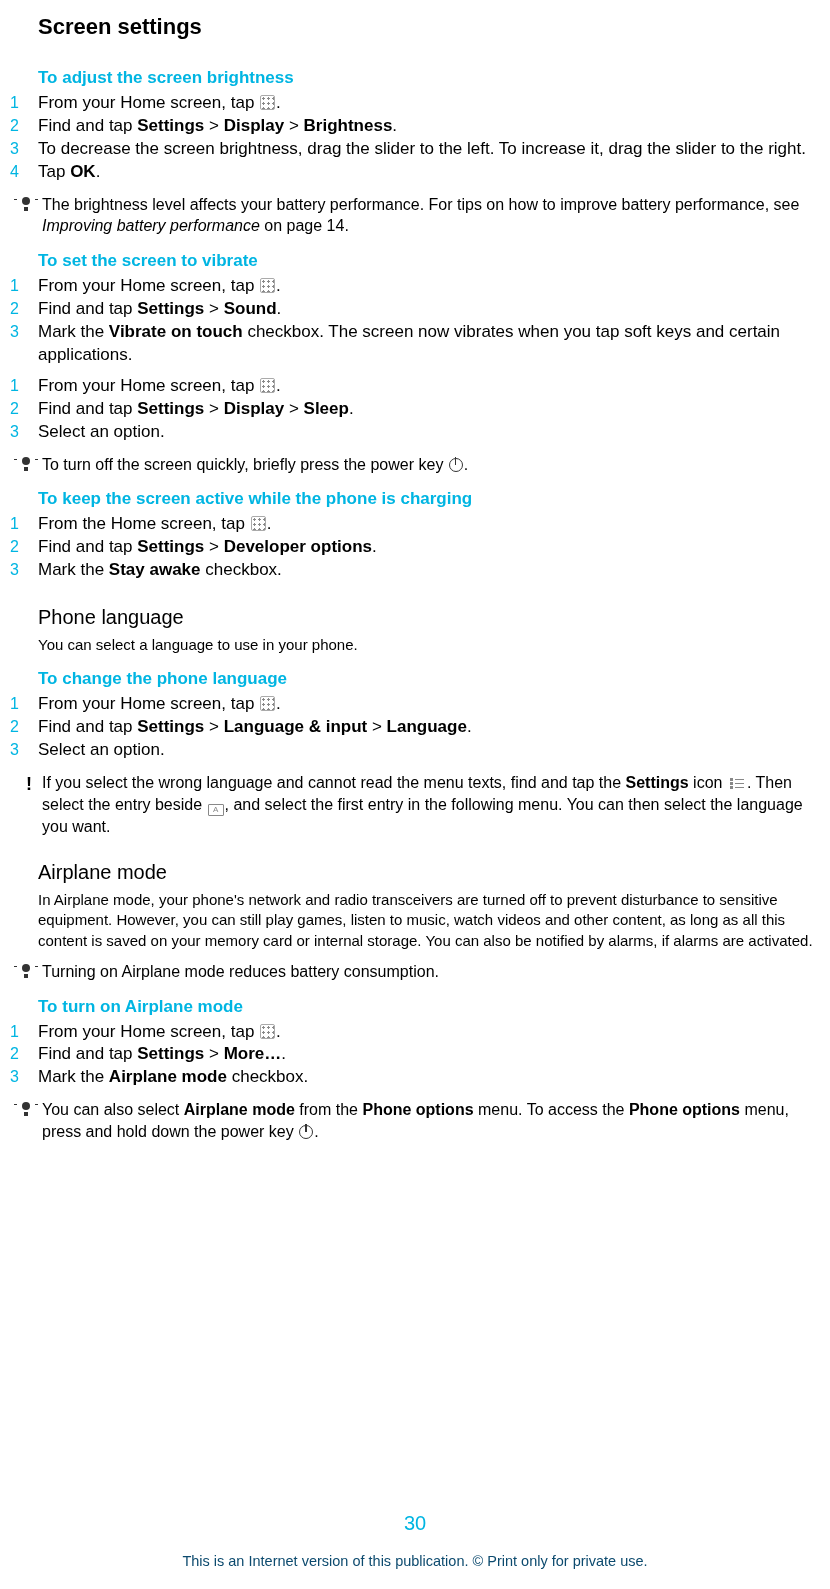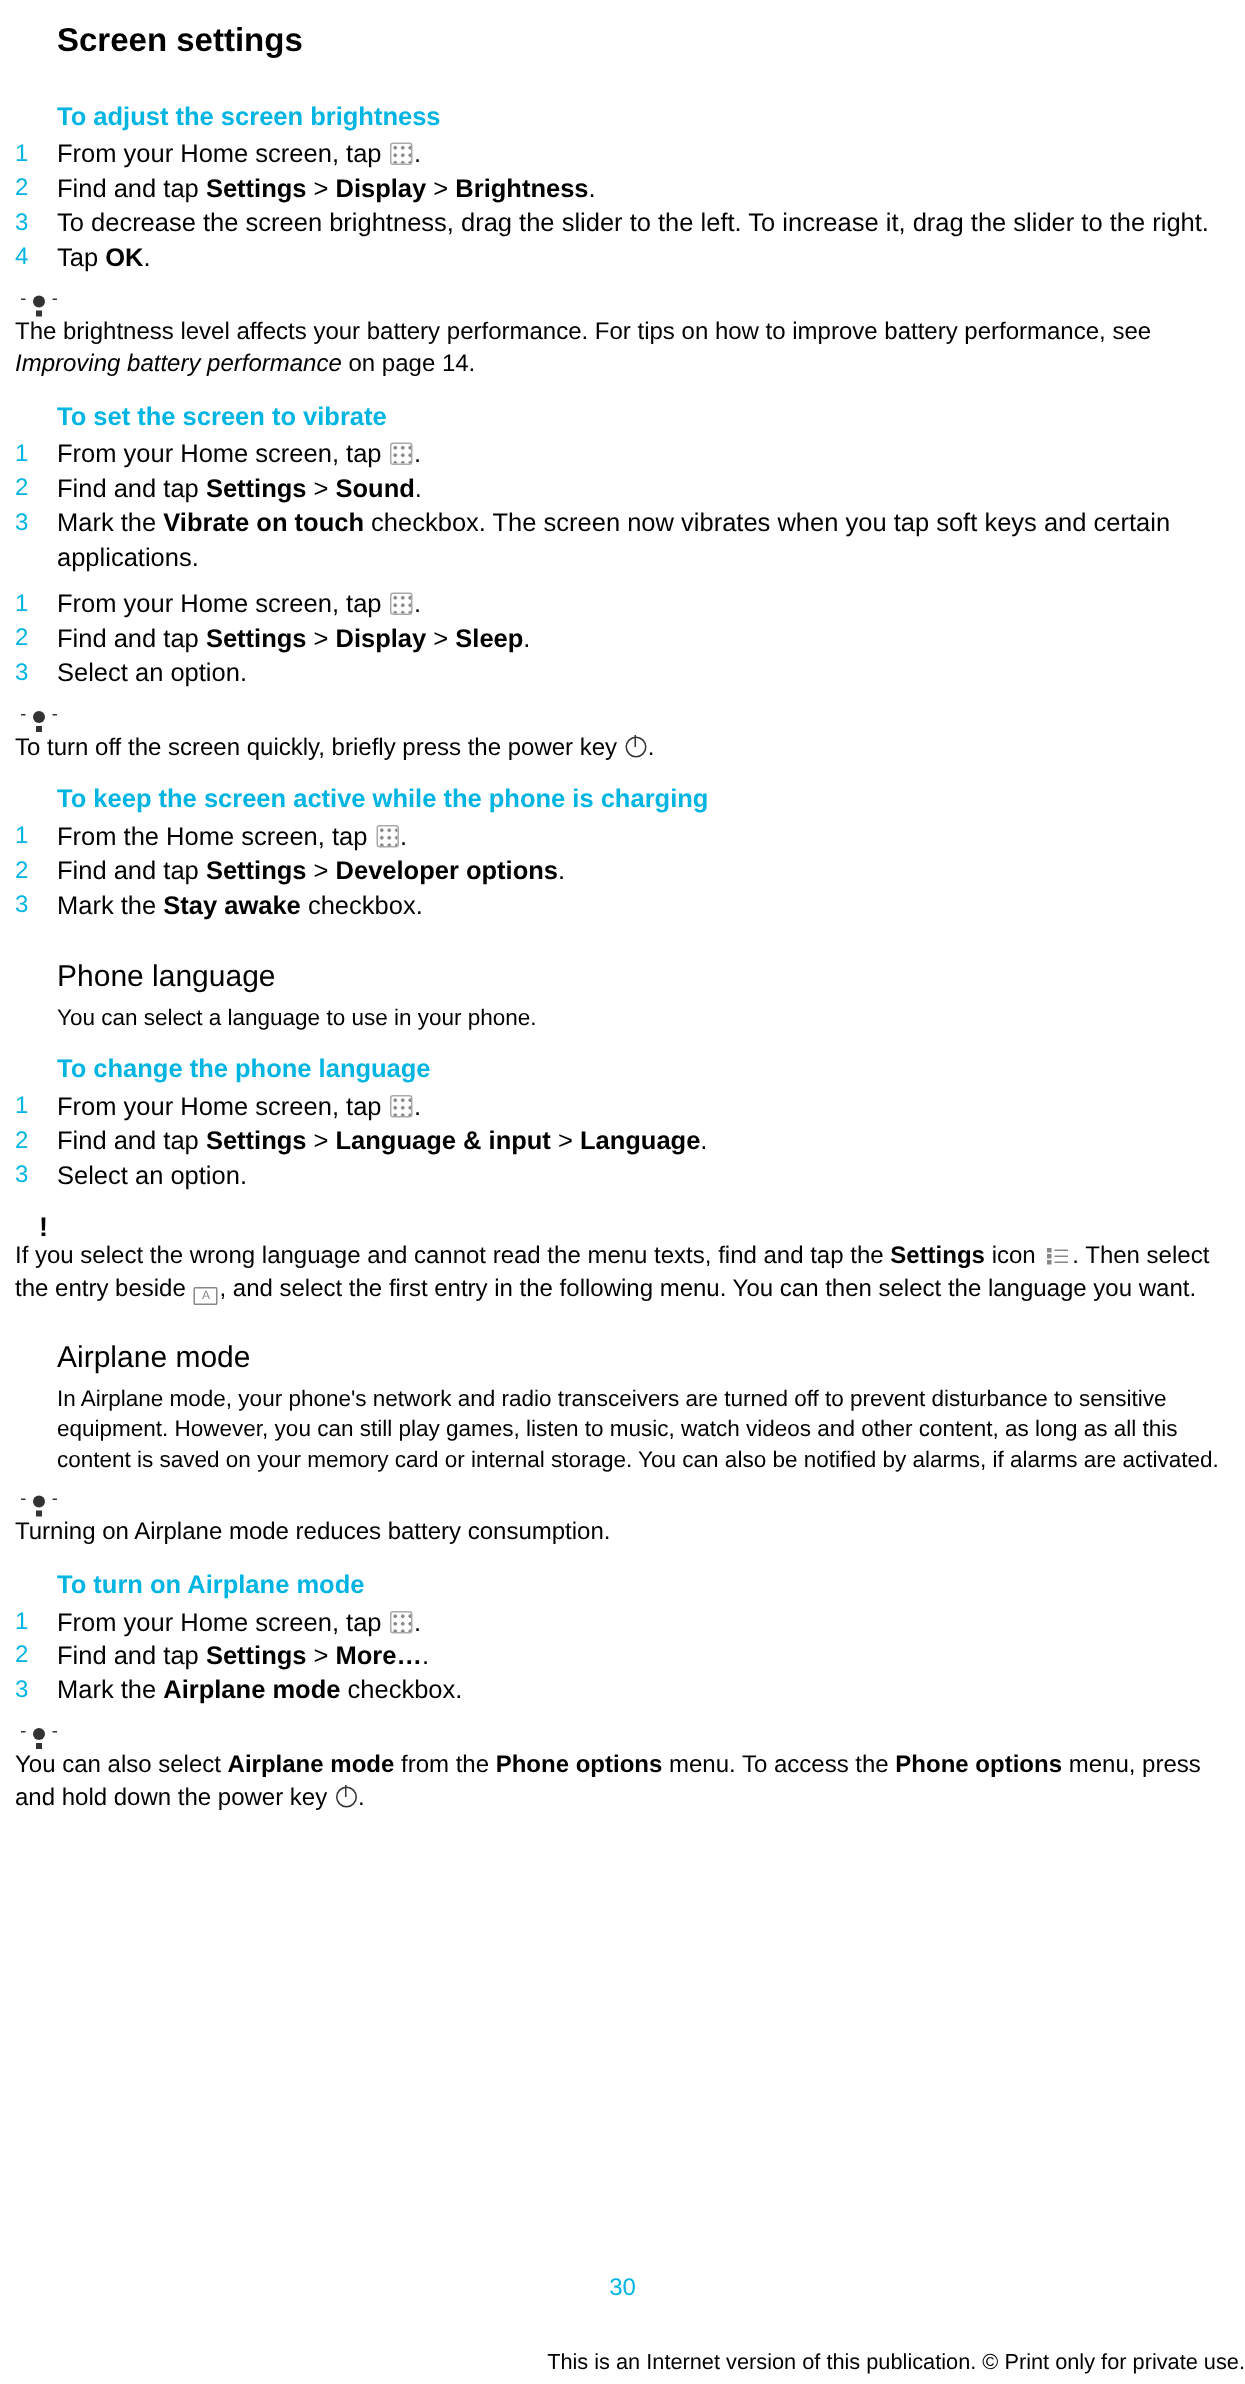--- a/index.html
+++ b/index.html
@@ -114,21 +114,20 @@
       text-align: center;
       line-height: 10px;
       color: #888;
     }
     .tip-row {
       display: flex;
       align-items: flex-start;
       margin: 10px 0 12px 0;
       font-size: 16px;
       line-height: 1.35;
-      flex-direction: column;
     }
     .tip-icon {
       width: 32px;
       flex-shrink: 0;
       display: flex;
       justify-content: center;
       padding-top: 3px;
     }
     .bulb-icon {
       width: 12px;
@@ -184,28 +183,28 @@
       margin-left: 28px;
       line-height: 1.35;
       margin-bottom: 6px;
     }
     .page-num {
       position: absolute;
       bottom: 54px;
       width: 100%;
       text-align: center;
       color: #00B5E2;
-      font-size: 16px;
+      font-size: 20px;
     }
     .footer {
       position: absolute;
-      bottom: 6px;
+      bottom: 20px;
       width: 100%;
-      text-align: right;
-      color: #000000;
+      text-align: center;
+      color: #0c4a6e;
       font-size: 14.5px;
     }
   </style>
 </head>
 <body>
 
 <div class="content">
   <h1 class="page-title">Screen settings</h1>
   <div id="sections-container">
       <h3 class="sub-heading">To adjust the screen brightness</h3>

